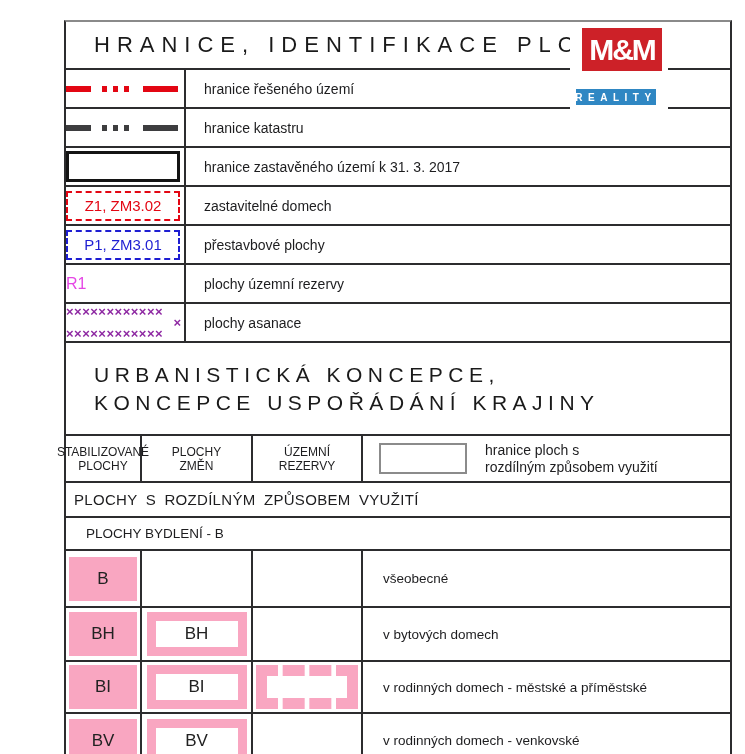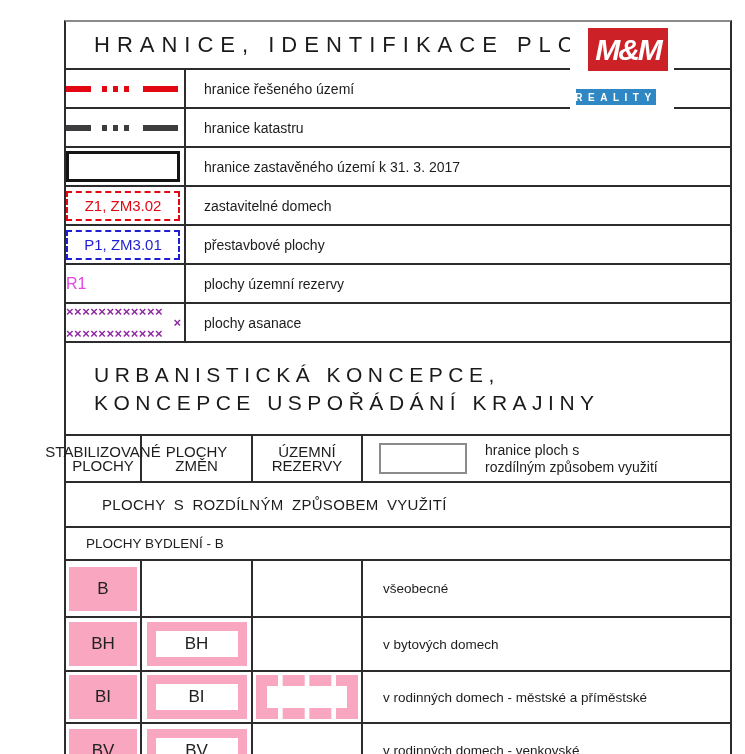--- a/index.html
+++ b/index.html
@@ -44,43 +44,43 @@
     font-size:17px; font-weight:normal;margin-top:32px; }
 
   
   .section-title { height:93px; flex-direction:column; justify-content:center;
     padding-left:28px; font-size:21px; letter-spacing:5.5px; line-height:28px; color:#1a1a1a; }
 
   .colhdr-row { height:47px; }
   .col1 { width:76px; } .col2 { width:111px; } .col3 { width:110px; } .col4 { flex:1; }
   .col1,.col2,.col3 { border-right:2px solid #2c2c2e; }
   .colhdr-cell { display:flex; flex-direction:column; align-items:center; justify-content:center;
-    font-size:15px; line-height:14px; text-align:center; }
+    font-size:12px; line-height:14px; text-align:center; }
   .colhdr-right { display:flex; align-items:center; padding-left:16px; }
   .white-rect { width:88px; height:31px; border:2px solid #8b8b8b; background:#fff; }
   .colhdr-right .lbl { margin-left:18px; font-size:14px; line-height:17px; }
 
-  .full-row1 { height:45px; align-items:center; padding-left:36px; font-size:15px;
+  .full-row1 { height:35px; align-items:center; padding-left:8px; font-size:15px;
     letter-spacing:0.3px; word-spacing:4px; }
   .full-row2 { height:33px; align-items:center; padding-left:20px; font-size:13.5px; }
 
   
   .u-row .cell { display:flex; align-items:center; justify-content:center; }
   .u-label { justify-content:flex-start !important; padding-left:20px; font-size:13.5px; }
   .sw-solid { width:68px; height:44px; background:#f9a6c1; display:flex;
     align-items:center; justify-content:center; font-size:17px; color:#222; }
   .sw-frame { width:100px; height:44px; background:#fff; border:9px solid #f9a6c1;
     display:flex; align-items:center; justify-content:center; font-size:17px; color:#222; }
   .sw-dashed { width:102px; height:44px; border:11px dashed #f9a6c1; background:#fff; }
 
   
   .logo { position:absolute; left:570px; top:24px; background:#fff; padding:4px 6px; z-index:5; }
-  .logo-red { width:80px; height:43px; background:#cd2128; color:#fff; margin-left:12px;
+  .logo-red { width:80px; height:43px; background:#cd2128; color:#fff; margin-left:6px;
     display:flex; align-items:center; justify-content:center;
-    font-weight:bold; font-style:italic; font-size:30px; letter-spacing:-2px; }
+    font-weight:bold; font-size:30px; letter-spacing:-2px; }
   .logo-blue { width:80px; height:16px; background:#2f87c3; color:#fff; margin-top:18px;
     display:flex; align-items:center; justify-content:center;
     font-weight:bold; font-size:10px; letter-spacing:5.5px; padding-left:0; }
 
   .stub { height:6px; border-bottom:none; }
 </style>
 </head>
 <body>
 
 <div class="sheet">

